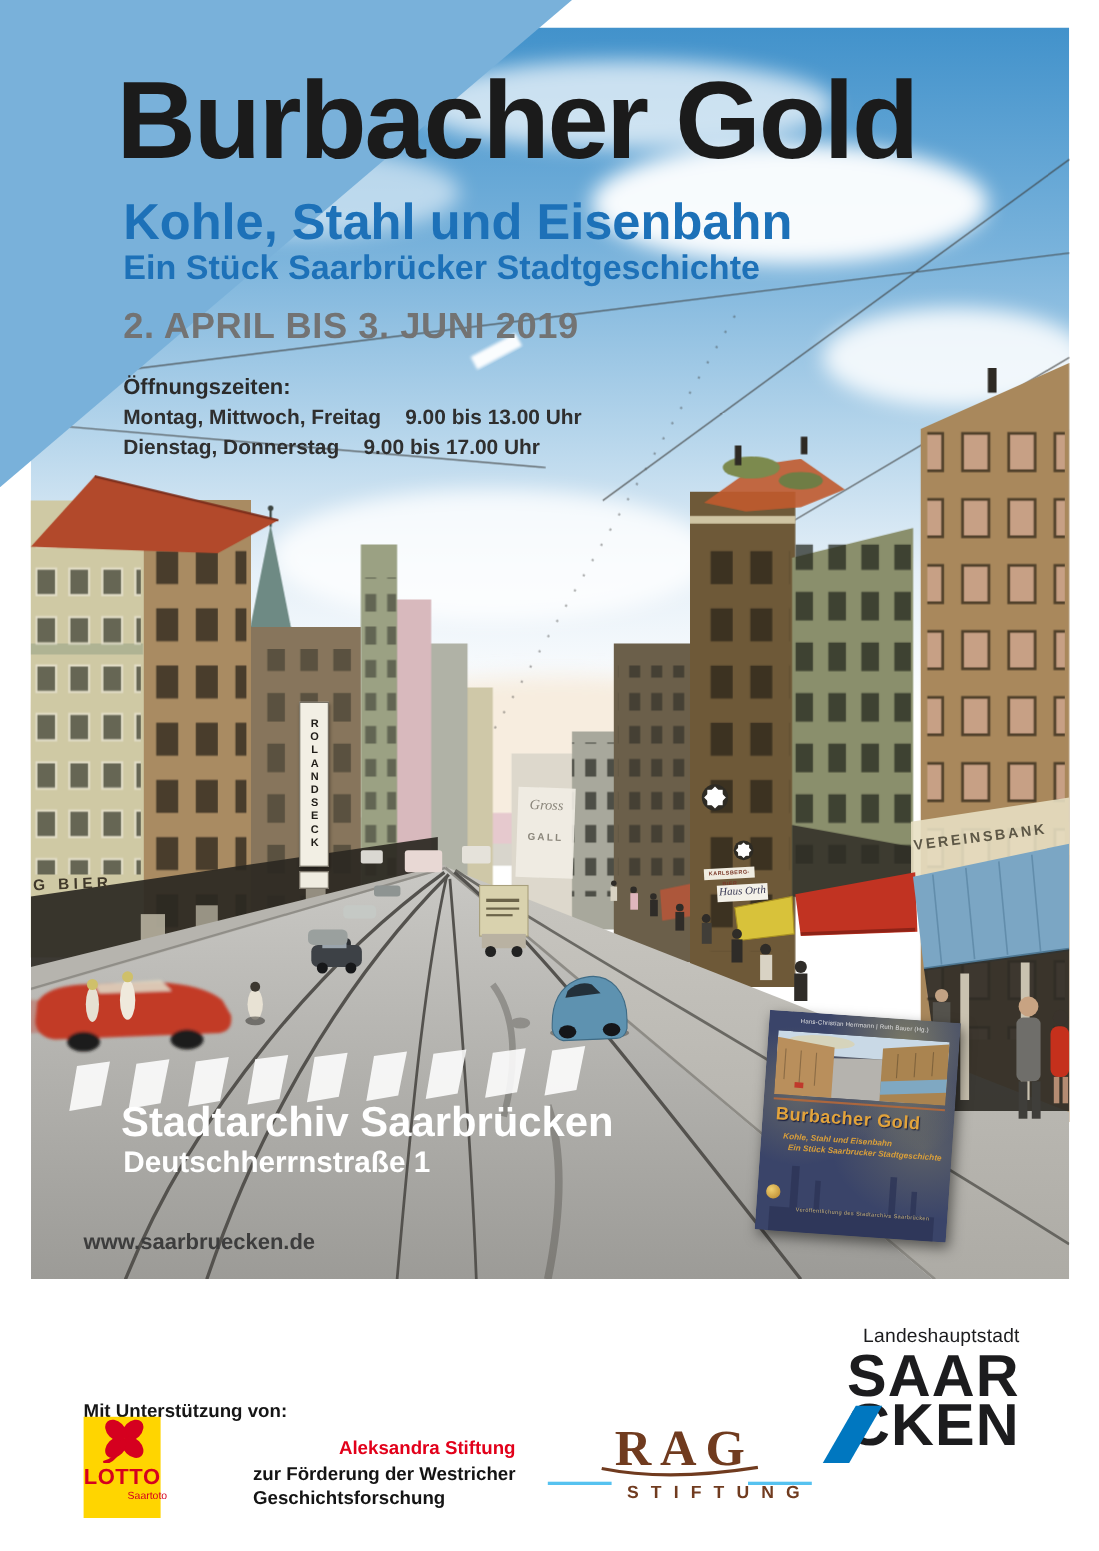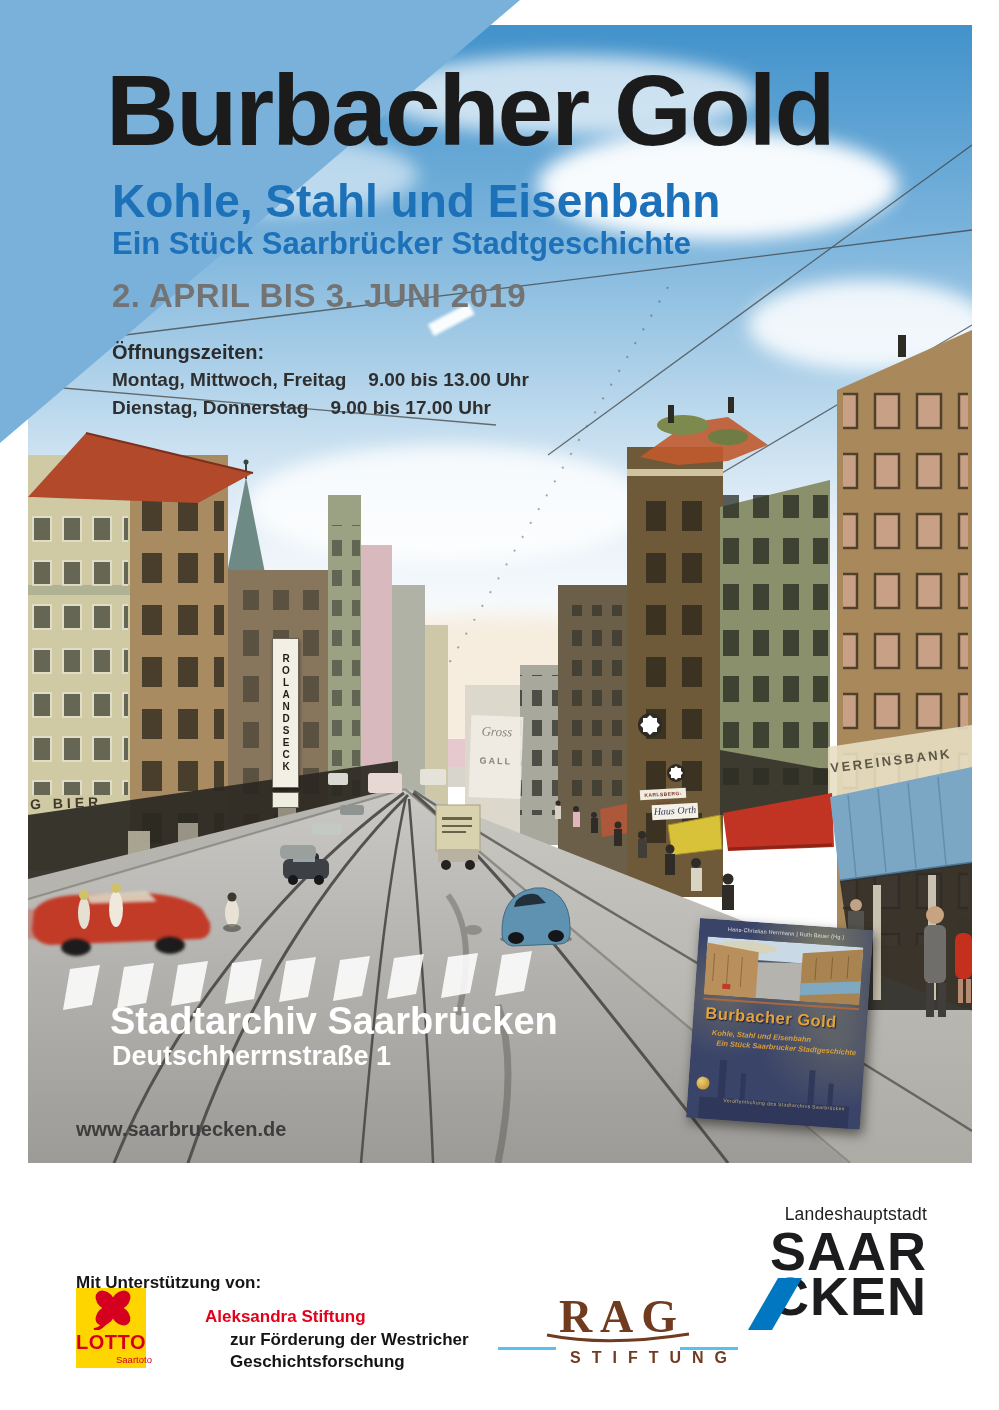--- a/index.html
+++ b/index.html
@@ -64,25 +64,25 @@
               letter-spacing:.5px;text-shadow:1px 1px 1px #1a2040;white-space:nowrap;}
   .book-sub1{position:absolute;left:20px;top:109px;font-size:7.5px;font-weight:bold;font-style:italic;color:#d99f3a;white-space:nowrap;}
   .book-sub2{position:absolute;left:25px;top:119px;font-size:7.5px;font-weight:bold;font-style:italic;color:#d99f3a;white-space:nowrap;}
   .book-sil{position:absolute;left:0;bottom:0;width:174px;height:70px;opacity:.8;}
   .book-logo{position:absolute;left:8px;top:158px;width:13px;height:13px;border-radius:50%;
              background:radial-gradient(circle at 35% 35%,#efcf70,#b5832a);}
   .book-footer{position:absolute;left:36px;top:177px;font-size:5px;color:#c9b37a;letter-spacing:.4px;white-space:nowrap;}
 
   
   .sponsor-heading{position:absolute;left:76px;top:1261px;font-size:17px;font-weight:bold;color:#161616;margin-top:12px;}
-  .lotto{position:absolute;left:76px;top:1288px;width:70px;height:80px;background:#ffd500;text-align:center;}
+  .lotto{position:absolute;left:76px;top:1288px;width:70px;height:92px;background:#ffd500;text-align:center;}
   .lotto-name{font-size:20px;font-weight:bold;color:#d5001f;letter-spacing:.5px;line-height:1;margin-top:-2px;}
   .lotto-sub{font-size:9.5px;color:#d5001f;margin-top:2px;padding-left:40px;}
   .aleksandra{position:absolute;left:205px;top:1306px;line-height:22.5px;font-weight:bold;font-size:17px;}
-  .aleksandra .nm{color:#e2001a;}
+  .aleksandra .nm{color:#e2001a;text-align:right;}
   .aleksandra .ln{color:#141414;margin-left:25px;}
   .rag{position:absolute;left:498px;top:1294px;width:240px;text-align:center;color:#703b1f;}
   .rag-name{font-family:"Liberation Serif",serif;font-weight:bold;font-size:46px;letter-spacing:8px;
             line-height:1;padding-left:8px;}
   .rag-swoosh{display:block;margin:-8px auto 0;}
   .rag-bar{position:absolute;top:53px;width:58px;height:3px;background:#56c2f0;}
   .rag-bar.l{left:0;} .rag-bar.r{right:0;}
   .rag-sub{font-size:16px;font-weight:bold;letter-spacing:11px;padding-left:11px;margin-top:3px;text-align:right;}
   .city{position:absolute;left:745px;top:1204px;width:182px;text-align:right;color:#1c1c1e;}
   .city-label{font-size:17.5px;font-weight:normal;letter-spacing:.2px;}

